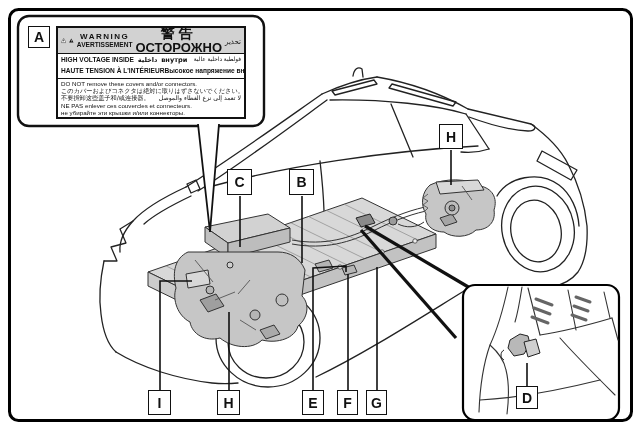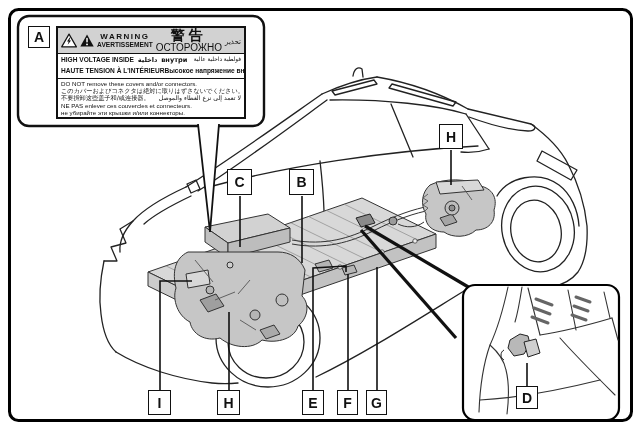--- a/index.html
+++ b/index.html
@@ -15,21 +15,21 @@
 
   
   .wlabel{position:absolute;left:56px;top:26px;width:190px;height:93px;background:#fff;
           border:2px solid #111;box-sizing:border-box;overflow:hidden;}
   .wl-head{height:26px;background:#d2d2d2;border-bottom:1px solid #111;display:flex;
            align-items:center;gap:3px;padding:0 3px;box-sizing:border-box;}
   .wl-head .wcol{display:flex;flex-direction:column;line-height:1.08;align-items:center;}
   .w-en{font-size:8px;font-weight:bold;letter-spacing:1.5px;}
   .w-fr{font-size:6.6px;font-weight:bold;letter-spacing:0;}
   .w-zh{font-size:14px;font-weight:bold;letter-spacing:4px;}
-  .w-ru{font-size:10px;font-weight:normal;}
+  .w-ru{font-size:13px;font-weight:bold;}
   .w-ar{margin-left:auto;align-self:flex-start;font-size:7px;padding-top:10px;}
   .wl-volt{height:24px;padding:1px 3px;box-sizing:border-box;}
   .vline{display:flex;justify-content:space-between;white-space:nowrap;line-height:1.6;}
   .v-big{font-size:6.6px;font-weight:bold;}
   .v-ar{font-size:5.8px;}
   .wl-body{border-top:1px solid #111;padding:1px 3px;font-size:6.2px;line-height:7.2px;
            white-space:nowrap;}
   .bline{display:flex;justify-content:space-between;}
   .cjk{font-family:"DejaVu Sans",sans-serif;}
   .ar{font-family:"DejaVu Sans",sans-serif;direction:rtl;}

